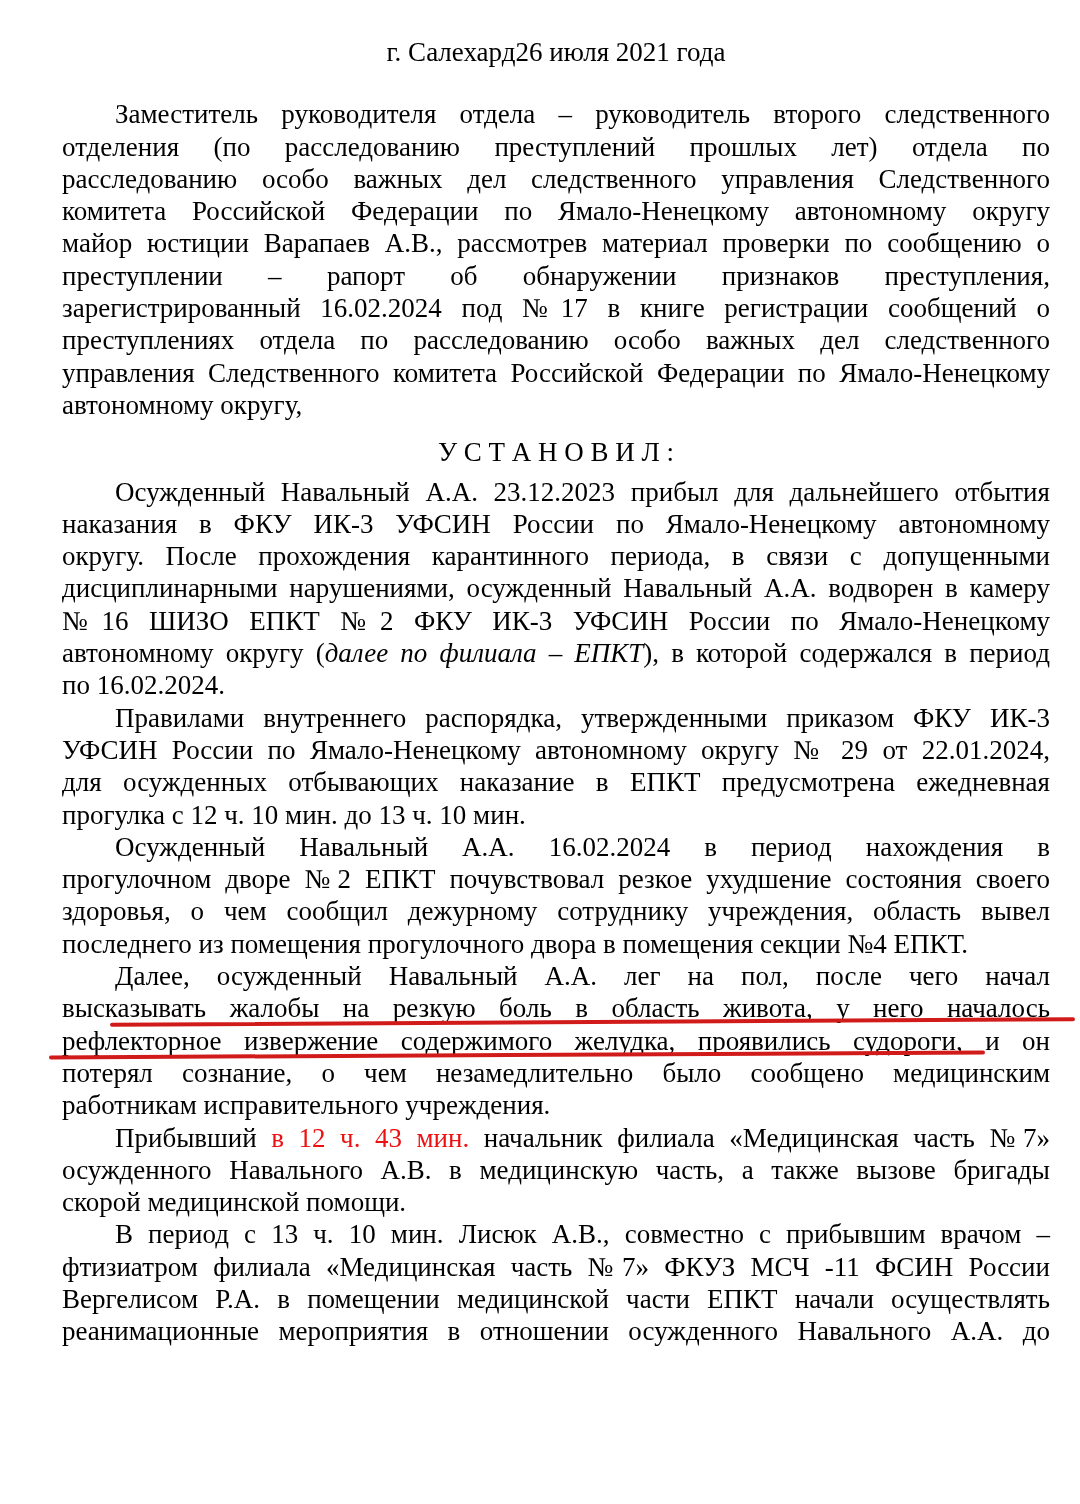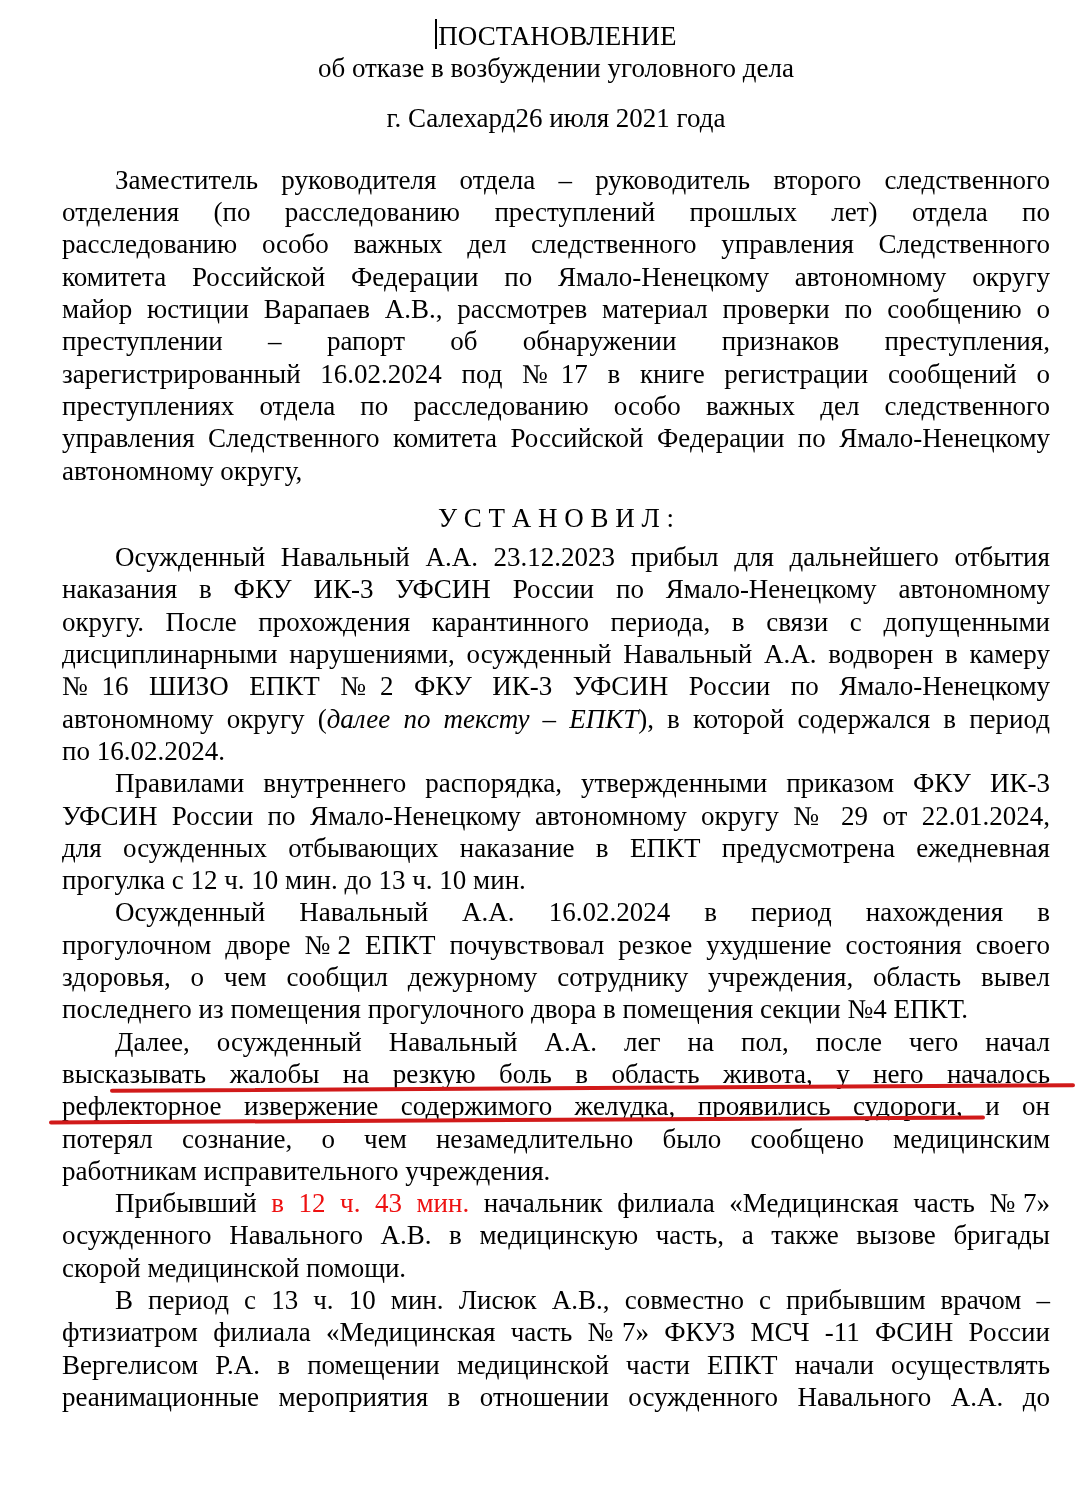--- a/index.html
+++ b/index.html
@@ -42,24 +42,20 @@
   .redmark-2{left:-13px;top:28px;width:936px;transform:rotate(-0.30deg);}
   #p1{margin-top:30px;}
   #heading{margin-top:15px;}
   #p2{margin-top:7px;}
 </style>
 </head>
 <body>
 
 <div class="page">
 
-  <div class="title-block">
-    <div class="ln center"><span class="caret"></span><span>ПОСТАНОВЛЕНИЕ</span></div>
-    <div class="ln center">об отказе в возбуждении уголовного дела</div>
-  </div>
 
   <div class="meta-row">
     <span>г. Салехард</span>
     <span>26 июля 2021 года</span>
   </div>
 
   <div id="p1">
     <div class="ln j ind">Заместитель руководителя отдела – руководитель второго следственного</div>
     <div class="ln j">отделения (по расследованию преступлений прошлых лет) отдела по</div>
     <div class="ln j">расследованию особо важных дел следственного управления Следственного</div>
@@ -73,21 +69,21 @@
   </div>
 
   <div id="heading" class="ln center">У С Т А Н О В И Л :</div>
 
   <div id="p2">
     <div class="ln j ind">Осужденный Навальный А.А. 23.12.2023 прибыл для дальнейшего отбытия</div>
     <div class="ln j">наказания в ФКУ ИК-3 УФСИН России по Ямало-Ненецкому автономному</div>
     <div class="ln j">округу. После прохождения карантинного периода, в связи с допущенными</div>
     <div class="ln j">дисциплинарными нарушениями, осужденный Навальный А.А. водворен в камеру</div>
     <div class="ln j">№16 ШИЗО ЕПКТ №2 ФКУ ИК-3 УФСИН России по Ямало-Ненецкому</div>
-    <div class="ln j"><span>автономному округу (</span><span class="it">далее по тексту – ЕПКТ</span><span>), в которой содержался в период</span></div>
+    <div class="ln j"><span>автономному округу (</span><span class="it">далее по филиала – ЕПКТ</span><span>), в которой содержался в период</span></div>
     <div class="ln last">по 16.02.2024.</div>
   </div>
 
   <div id="p3">
     <div class="ln j ind">Правилами внутреннего распорядка, утвержденными приказом ФКУ ИК-3</div>
     <div class="ln j">УФСИН России по Ямало-Ненецкому автономному округу № 29 от 22.01.2024,</div>
     <div class="ln j">для осужденных отбывающих наказание в ЕПКТ предусмотрена ежедневная</div>
     <div class="ln last">прогулка с 12 ч. 10 мин. до 13 ч. 10 мин.</div>
   </div>
 

